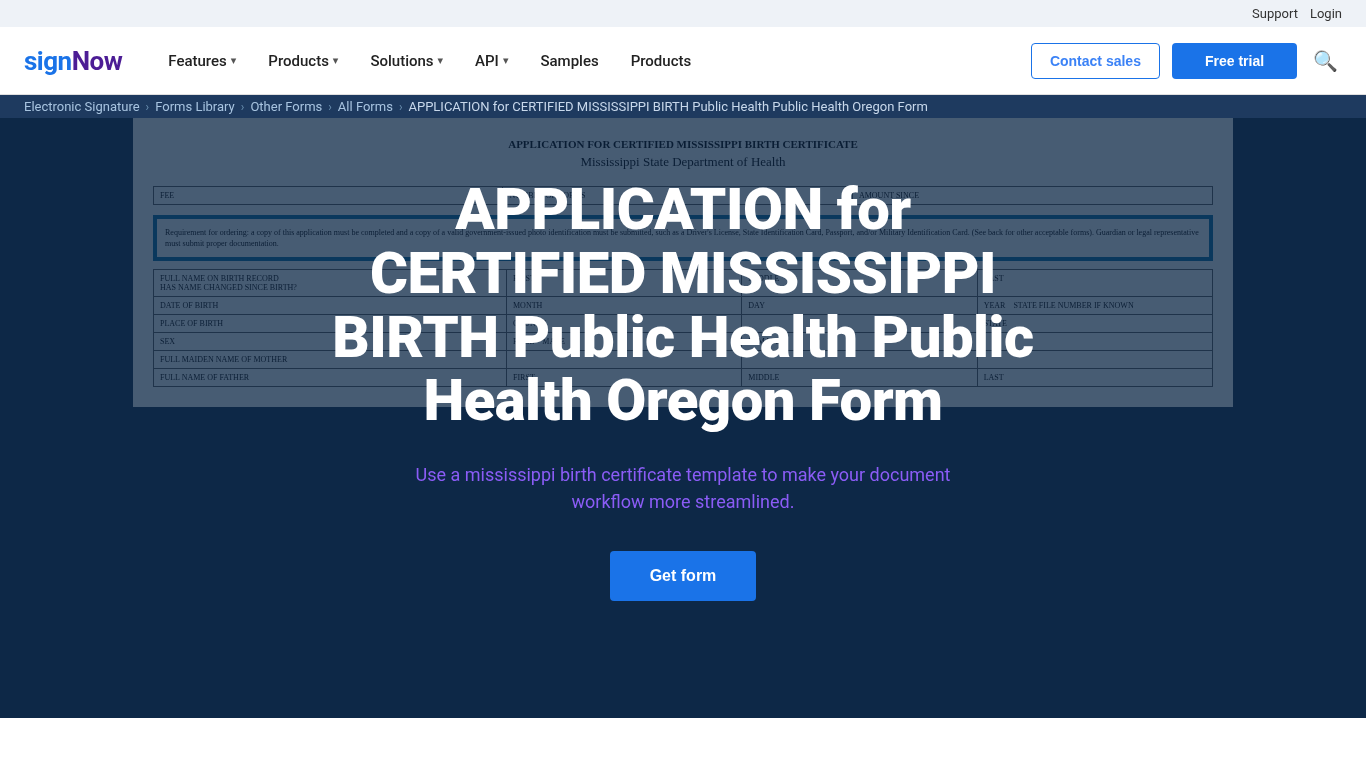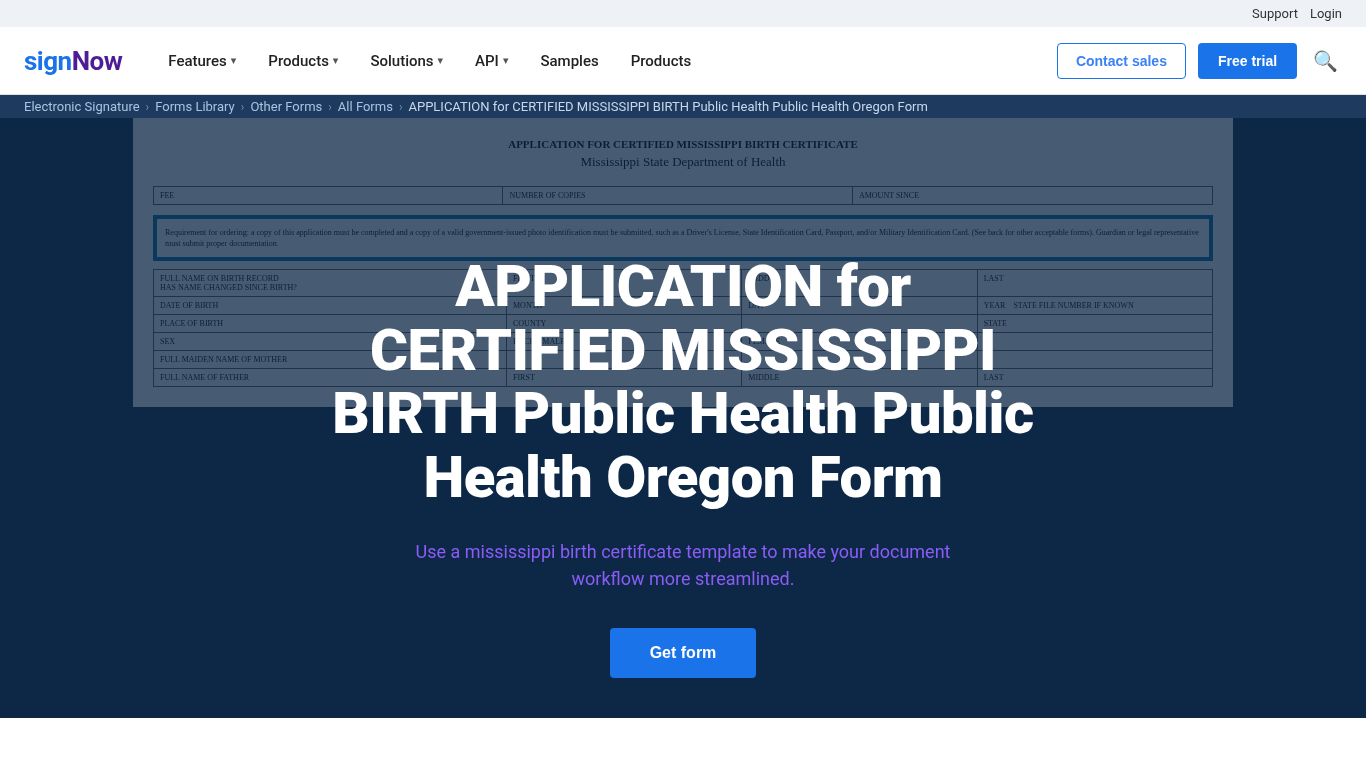--- a/index.html
+++ b/index.html
@@ -81,21 +81,21 @@
       font-size: 14px;
       font-weight: 600;
       cursor: pointer;
       white-space: nowrap;
       margin-left: 27px;
     }
     .btn-free-trial {
       background: #1a73e8;
       color: #fff;
       border: none;
-      padding: 10px 20px;
+      padding: 10px 33px;
       border-radius: 4px;
       font-size: 14px;
       font-weight: 600;
       cursor: pointer;
       white-space: nowrap;
     }
     .search-icon {
       cursor: pointer;
       color: #333;
       font-size: 20px;
@@ -131,21 +131,20 @@
 
     
     .hero {
       position: relative;
       background: #0d2847;
       min-height: 600px;
       overflow: hidden;
       display: flex;
       flex-direction: column;
       align-items: center;
-      justify-content: flex-end;
     }
 
     
     .form-bg {
       position: absolute;
       top: 0; left: 50%;
       transform: translateX(-50%);
       width: 1100px;
       max-width: 100%;
       background: #f5f5f5;

